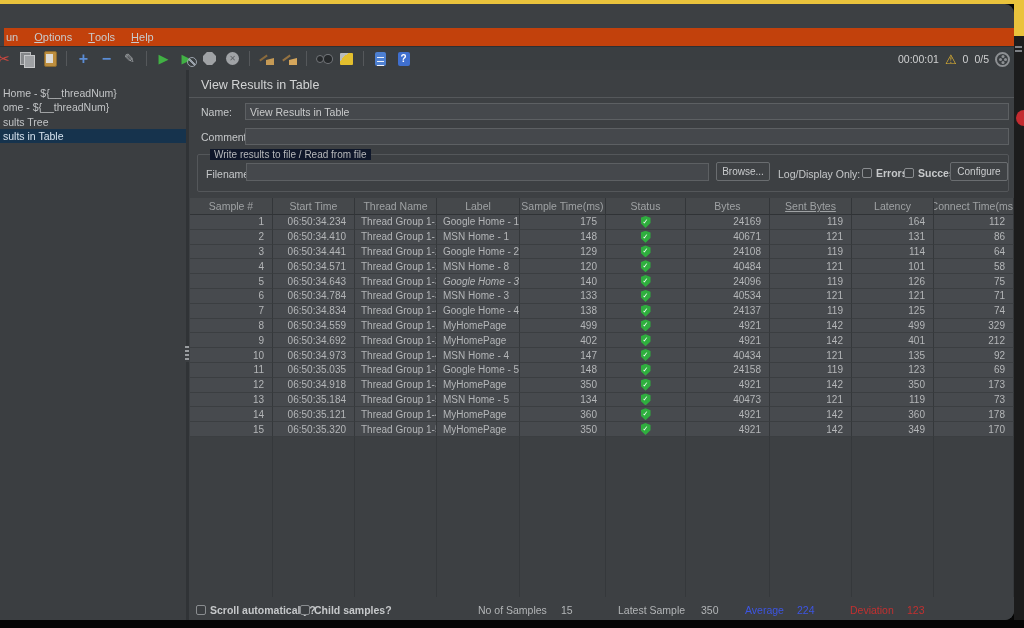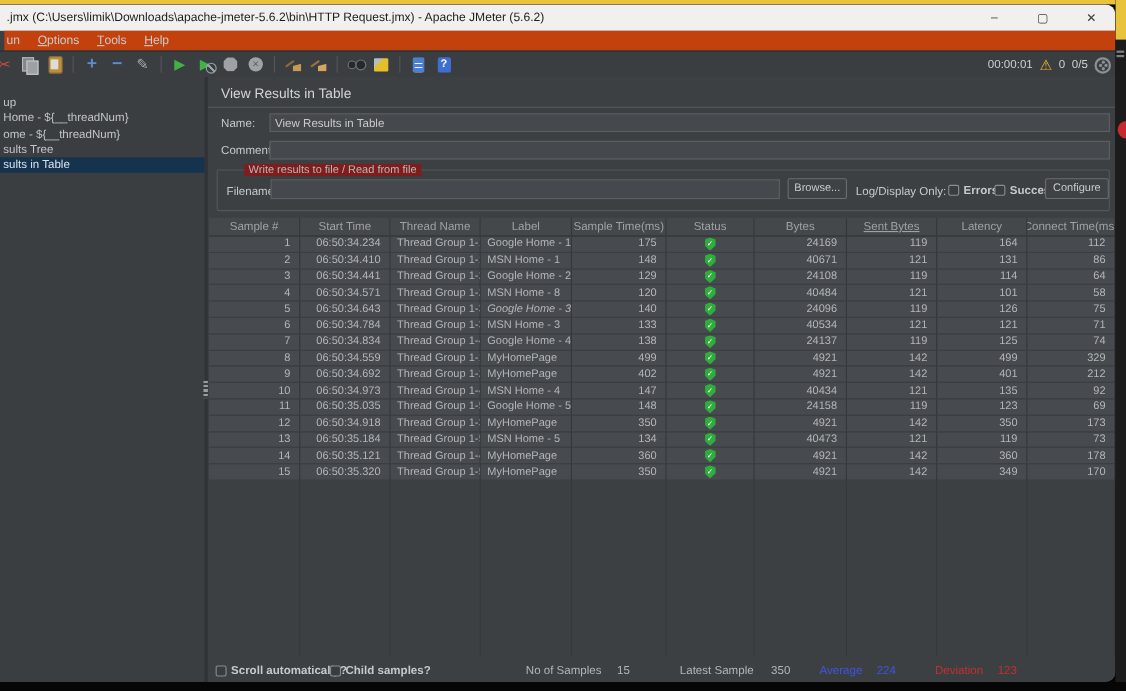--- a/index.html
+++ b/index.html
@@ -95,21 +95,21 @@
   #panel-hr { position:absolute; left:0; top:27px; width:100%; height:1px; background:#55585b; }
   .form-row { position:absolute; left:0; width:100%; height:18px; }
   .form-label { position:absolute; left:12px; top:3px; font-size:10.5px; color:#c6c8ca; }
   .form-field { position:absolute; left:56px; top:0; width:764px; height:17px; background:#45484c;
     border:1px solid #5d6063; color:#c9cacb; font-size:10.5px; padding:0 4px;
     font-family:"Liberation Sans", sans-serif; }
   #row-name { top:33px; } #row-comments { top:58px; }
 
   #file-group { position:absolute; left:8px; top:84px; width:1001px; max-width:812px; height:38px;
     border:1px solid #54575a; border-radius:2px; }
-  #file-legend { position:absolute; left:24px; top:-6px; background:#7f1d1d; padding:0 4px; font-size:10px; color:#b7b9bb; }
+  #file-legend { position:absolute; left:12px; top:-6px; background:#0f172a; padding:0 4px; font-size:10px; color:#b7b9bb; }
   #filename-label { position:absolute; left:8px; top:13px; font-size:10.5px; color:#c6c8ca; }
   #filename-input { position:absolute; left:48px; top:8px; width:463px; height:18px; background:#45484c;
     border:1px solid #5d6063; color:#c9cacb; font-size:10.5px; padding:0 4px; font-family:"Liberation Sans",sans-serif; }
   .mini-btn { position:absolute; top:7px; height:19px; background:#3f4245; border:1px solid #6a6d70;
     border-radius:2px; color:#c9cbcd; font-size:10px; display:flex; align-items:center; justify-content:center; }
   #browse-btn { left:518px; width:54px; }
   #configure-btn { left:752px; width:58px; }
   #logdisplay-label { position:absolute; left:580px; top:13px; font-size:10.5px; color:#c6c8ca; }
   .cb { width:10px; height:10px; border:1px solid #8a8d90; background:#3a3d40; border-radius:2px; flex:none; }
   .cb-group { position:absolute; top:12px; display:flex; align-items:center; gap:4px; font-size:10.5px; color:#c6c8ca;font-weight:bold; }
@@ -141,28 +141,20 @@
   #ls-label { left:429px; } #ls-value { left:512px; }
   #avg-label { left:556px; color:#3d55e2; } #avg-value { left:608px; color:#3d55e2; }
   #dev-label { left:661px; color:#c23030; } #dev-value { left:718px; color:#c23030; }
 </style>
 </head>
 <body>
 
 <div id="frame-top"></div>
 
 <div id="window">
-  <div id="titlebar">
-    <span id="title-text">.jmx (C:\Users\limik\Downloads\apache-jmeter-5.6.2\bin\HTTP Request.jmx) - Apache JMeter (5.6.2)</span>
-    <div id="win-controls">
-      <span class="win-btn">–</span>
-      <span class="win-btn">▢</span>
-      <span class="win-btn">✕</span>
-    </div>
-  </div>
 
   <div id="menubar">
       <span class="menu-item">un</span>
       <span class="menu-item"><b>O</b>ptions</span>
       <span class="menu-item"><b>T</b>ools</span>
       <span class="menu-item"><b>H</b>elp</span>
     </div>
 
   <div id="toolbar">
     <div id="toolbar-icons">
@@ -191,21 +183,20 @@
     <div id="toolbar-right">
       <span id="tb-timer">00:00:01</span>
       <span class="warning-icon">⚠</span>
       <span id="tb-warn-count">0</span>
       <span id="tb-threads">0/5</span>
       <span class="remote-icon"></span>
     </div>
   </div>
 
   <div id="tree">
-      <div class="tree-item">up</div>
       <div class="tree-item">Home - ${__threadNum}</div>
       <div class="tree-item">ome - ${__threadNum}</div>
       <div class="tree-item">sults Tree</div>
       <div class="tree-item selected">sults in Table</div>
     </div>
   <div id="divider"></div>
   <div id="grip"></div>
 
   <div id="main">
     <div id="panel-title">View Results in Table</div>

